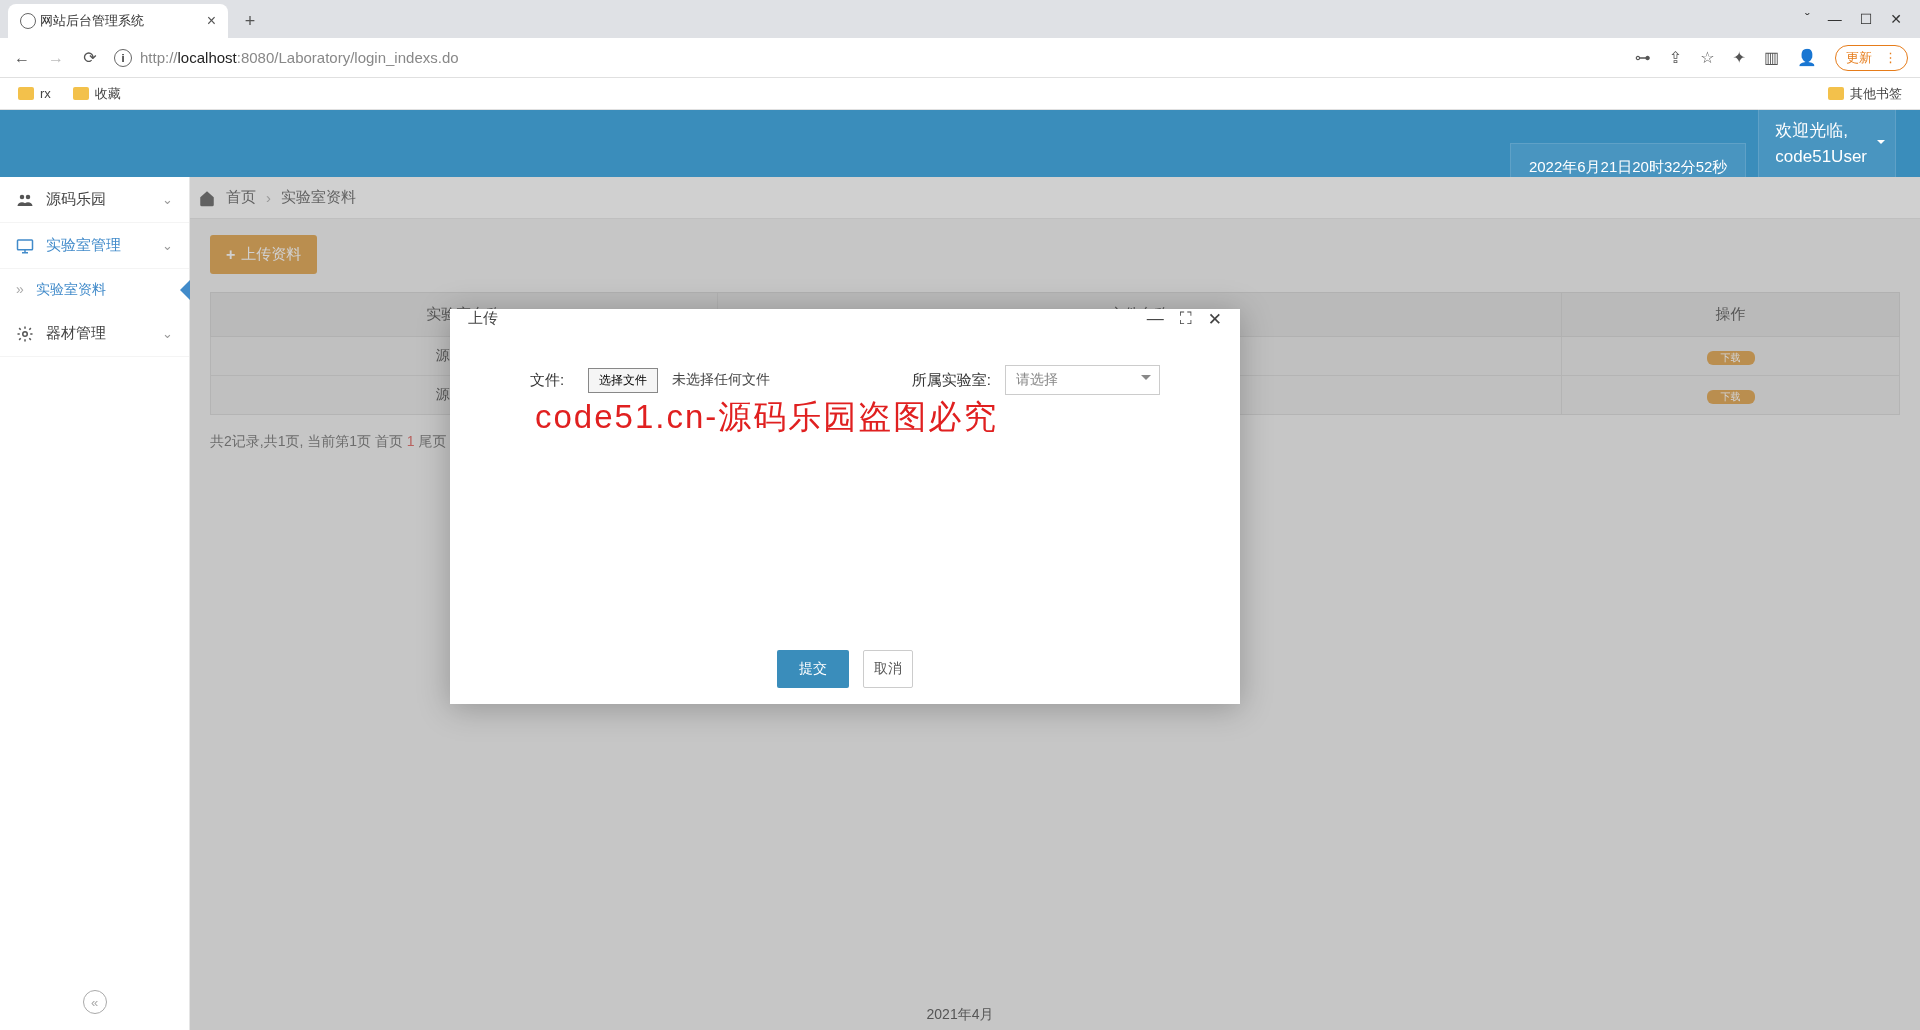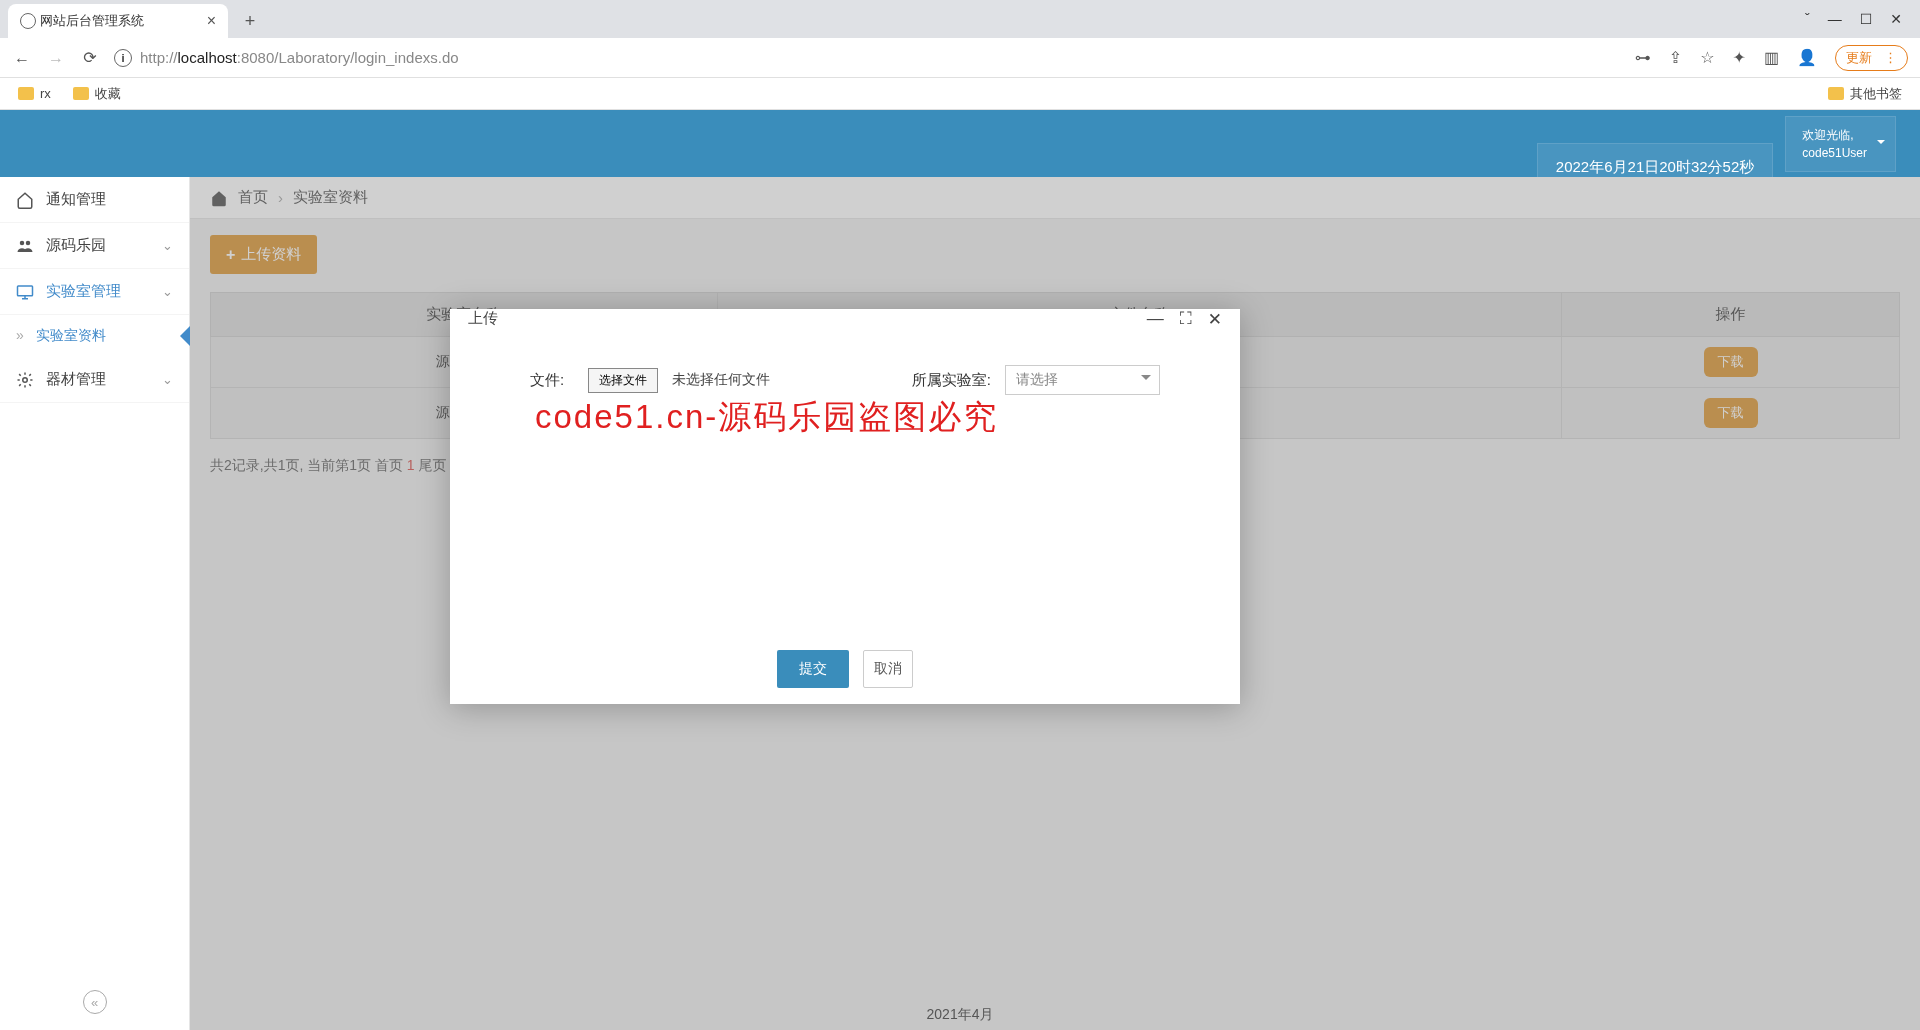--- a/index.html
+++ b/index.html
@@ -26,46 +26,46 @@
 .update-btn { border: 1px solid #e67c1a; color: #e67c1a; padding: 3px 10px; border-radius: 14px; font-size: 13px; display: flex; align-items: center; gap: 12px; cursor: pointer; }
 
 .bookmarks { height: 32px; background: #fff; display: flex; align-items: center; padding: 0 18px; gap: 22px; font-size: 13px; color: #444; border-bottom: 1px solid #e0e0e0; }
 .bm-item { display: flex; align-items: center; gap: 6px; cursor: pointer; }
 .folder-icon { width: 16px; height: 13px; background: #f3c14b; border-radius: 2px; }
 .bm-right { margin-left: auto; }
 
 
 .app-header { height: 67px; background: #3a8dbb; display: flex; justify-content: flex-end; align-items: center; padding-right: 24px; gap: 12px; }
 .datetime-box { background: rgba(255,255,255,0.08); color: #fff; padding: 14px 18px; font-size: 15px; border: 1px solid rgba(255,255,255,0.12); margin-top: 48px; }
-.user-box { background: rgba(255,255,255,0.08); color: #fff; padding: 9px 28px 9px 16px; font-size: 12px; line-height: 1.5; border: 1px solid rgba(255,255,255,0.12); position: relative; cursor: pointer; }
+.user-box { background: rgba(255,255,255,0.08); color: #fff; padding: 9px 28px 9px 16px; font-size: 17px; line-height: 1.5; border: 1px solid rgba(255,255,255,0.12); position: relative; cursor: pointer; }
 .user-box .caret { position: absolute; right: 10px; top: 50%; transform: translateY(-50%); border: 4px solid transparent; border-top-color: #fff; }
 
 
 .main { display: flex; height: calc(100% - 177px); }
 .sidebar { width: 190px; background: #fff; border-right: 1px solid #e5e5e5; position: relative; }
 .side-item { display: flex; align-items: center; gap: 12px; padding: 13px 16px; font-size: 15px; color: #444; cursor: pointer; border-bottom: 1px solid #f4f4f4; }
 .side-item.active { color: #428bca; }
 .side-item .exp { margin-left: auto; color: #999; font-size: 13px; }
 .side-sub { padding: 12px 16px 12px 36px; font-size: 14px; color: #428bca; background: #fff; cursor: pointer; position: relative; }
 .side-sub .arrow-mark { position: absolute; right: -1px; top: 50%; transform: translateY(-50%); width: 0; height: 0; border: 10px solid transparent; border-right-color: #428bca; }
 .side-sub::before { content: "»"; position: absolute; left: 16px; color: #aaa; }
 .collapse-btn { position: absolute; bottom: 16px; left: 50%; transform: translateX(-50%); width: 24px; height: 24px; border: 1.5px solid #aaa; border-radius: 50%; display: flex; align-items: center; justify-content: center; color: #aaa; font-size: 13px; cursor: pointer; }
 
 .content { flex: 1; background: #f0f0f0; display: flex; flex-direction: column; }
-.breadcrumb { background: #fff; height: 42px; display: flex; align-items: center; padding: 0 20px; gap: 10px; font-size: 15px; color: #555; border-bottom: 1px solid #e5e5e5; }
+.breadcrumb { background: #fff; height: 42px; display: flex; align-items: center; padding: 0 8px; gap: 10px; font-size: 15px; color: #555; border-bottom: 1px solid #e5e5e5; }
 .breadcrumb .sep { color: #aaa; }
 .content-body { padding: 16px 20px; position: relative; flex: 1; }
 
 .upload-btn { background: #dd9a3a; color: #fff; border: none; padding: 10px 16px; font-size: 15px; border-radius: 3px; cursor: pointer; display: inline-flex; align-items: center; gap: 6px; }
 .upload-btn .plus { font-size: 16px; font-weight: bold; }
 
 table.data { width: 100%; margin-top: 18px; border-collapse: collapse; background: #eaeaea; }
 table.data th { background: #ddd; padding: 12px; font-size: 15px; font-weight: normal; color: #444; border: 1px solid #cfcfcf; }
 table.data td { padding: 10px 12px; text-align: center; font-size: 14px; color: #444; border: 1px solid #d5d5d5; background: #e6e6e6; }
-.dl-btn { background: #dd9a3a; color: #fff; border: none; padding: 6px 14px; font-size: 13px; border-radius: 6px; cursor: pointer; }
+.dl-btn { background: #dd9a3a; color: #fff; border: none; padding: 0 14px; font-size: 10px; border-radius: 6px; cursor: pointer; }
 
 .pagination { margin-top: 18px; font-size: 14px; color: #666; }
 .pagination .pnum { color: #d9534f; }
 
 .footer-text { position: absolute; bottom: 6px; left: 50%; transform: translateX(-50%); font-size: 14px; color: #555; }
 
 
 .modal-overlay { position: absolute; left: 190px; right: 0; top: 177px; bottom: 0; background: rgba(120,120,120,0.35); }
 .modal { position: absolute; left: 450px; top: 309px; width: 790px; height: 395px; background: #fff; box-shadow: 0 4px 30px rgba(0,0,0,0.25); display: flex; flex-direction: column; }
 .modal-head { height: 40px; display: flex; align-items: flex-start; padding: 0 18px; font-size: 15px; color: #444; }
@@ -148,26 +148,20 @@
   <div class="datetime-box">2022年6月21日20时32分52秒</div>
   <div class="user-box">
     <div>欢迎光临,</div>
     <div>code51User</div>
     <span class="caret"></span>
   </div>
 </div>
 
 <div class="main">
   <div class="sidebar">
-    <div class="side-item">
-      <svg class="icn-svg" viewBox="0 0 24 24" fill="none" stroke="#555" stroke-width="2">
-          <path d="M3 11l9-8 9 8v10a2 2 0 01-2 2H5a2 2 0 01-2-2z"></path>
-        </svg>
-      <span>通知管理</span>
-    </div>
     <div class="side-item">
       <svg class="icn-svg" viewBox="0 0 24 24" fill="#555">
           <circle cx="8" cy="8" r="3"></circle>
           <circle cx="16" cy="8" r="3"></circle>
           <path d="M2 20c0-3 3-5 6-5s6 2 6 5M10 20c0-3 3-5 6-5s6 2 6 5"></path>
         </svg>
       <span>源码乐园</span>
       <span class="exp">⌄</span>
     </div>
     <div class="side-item active">

